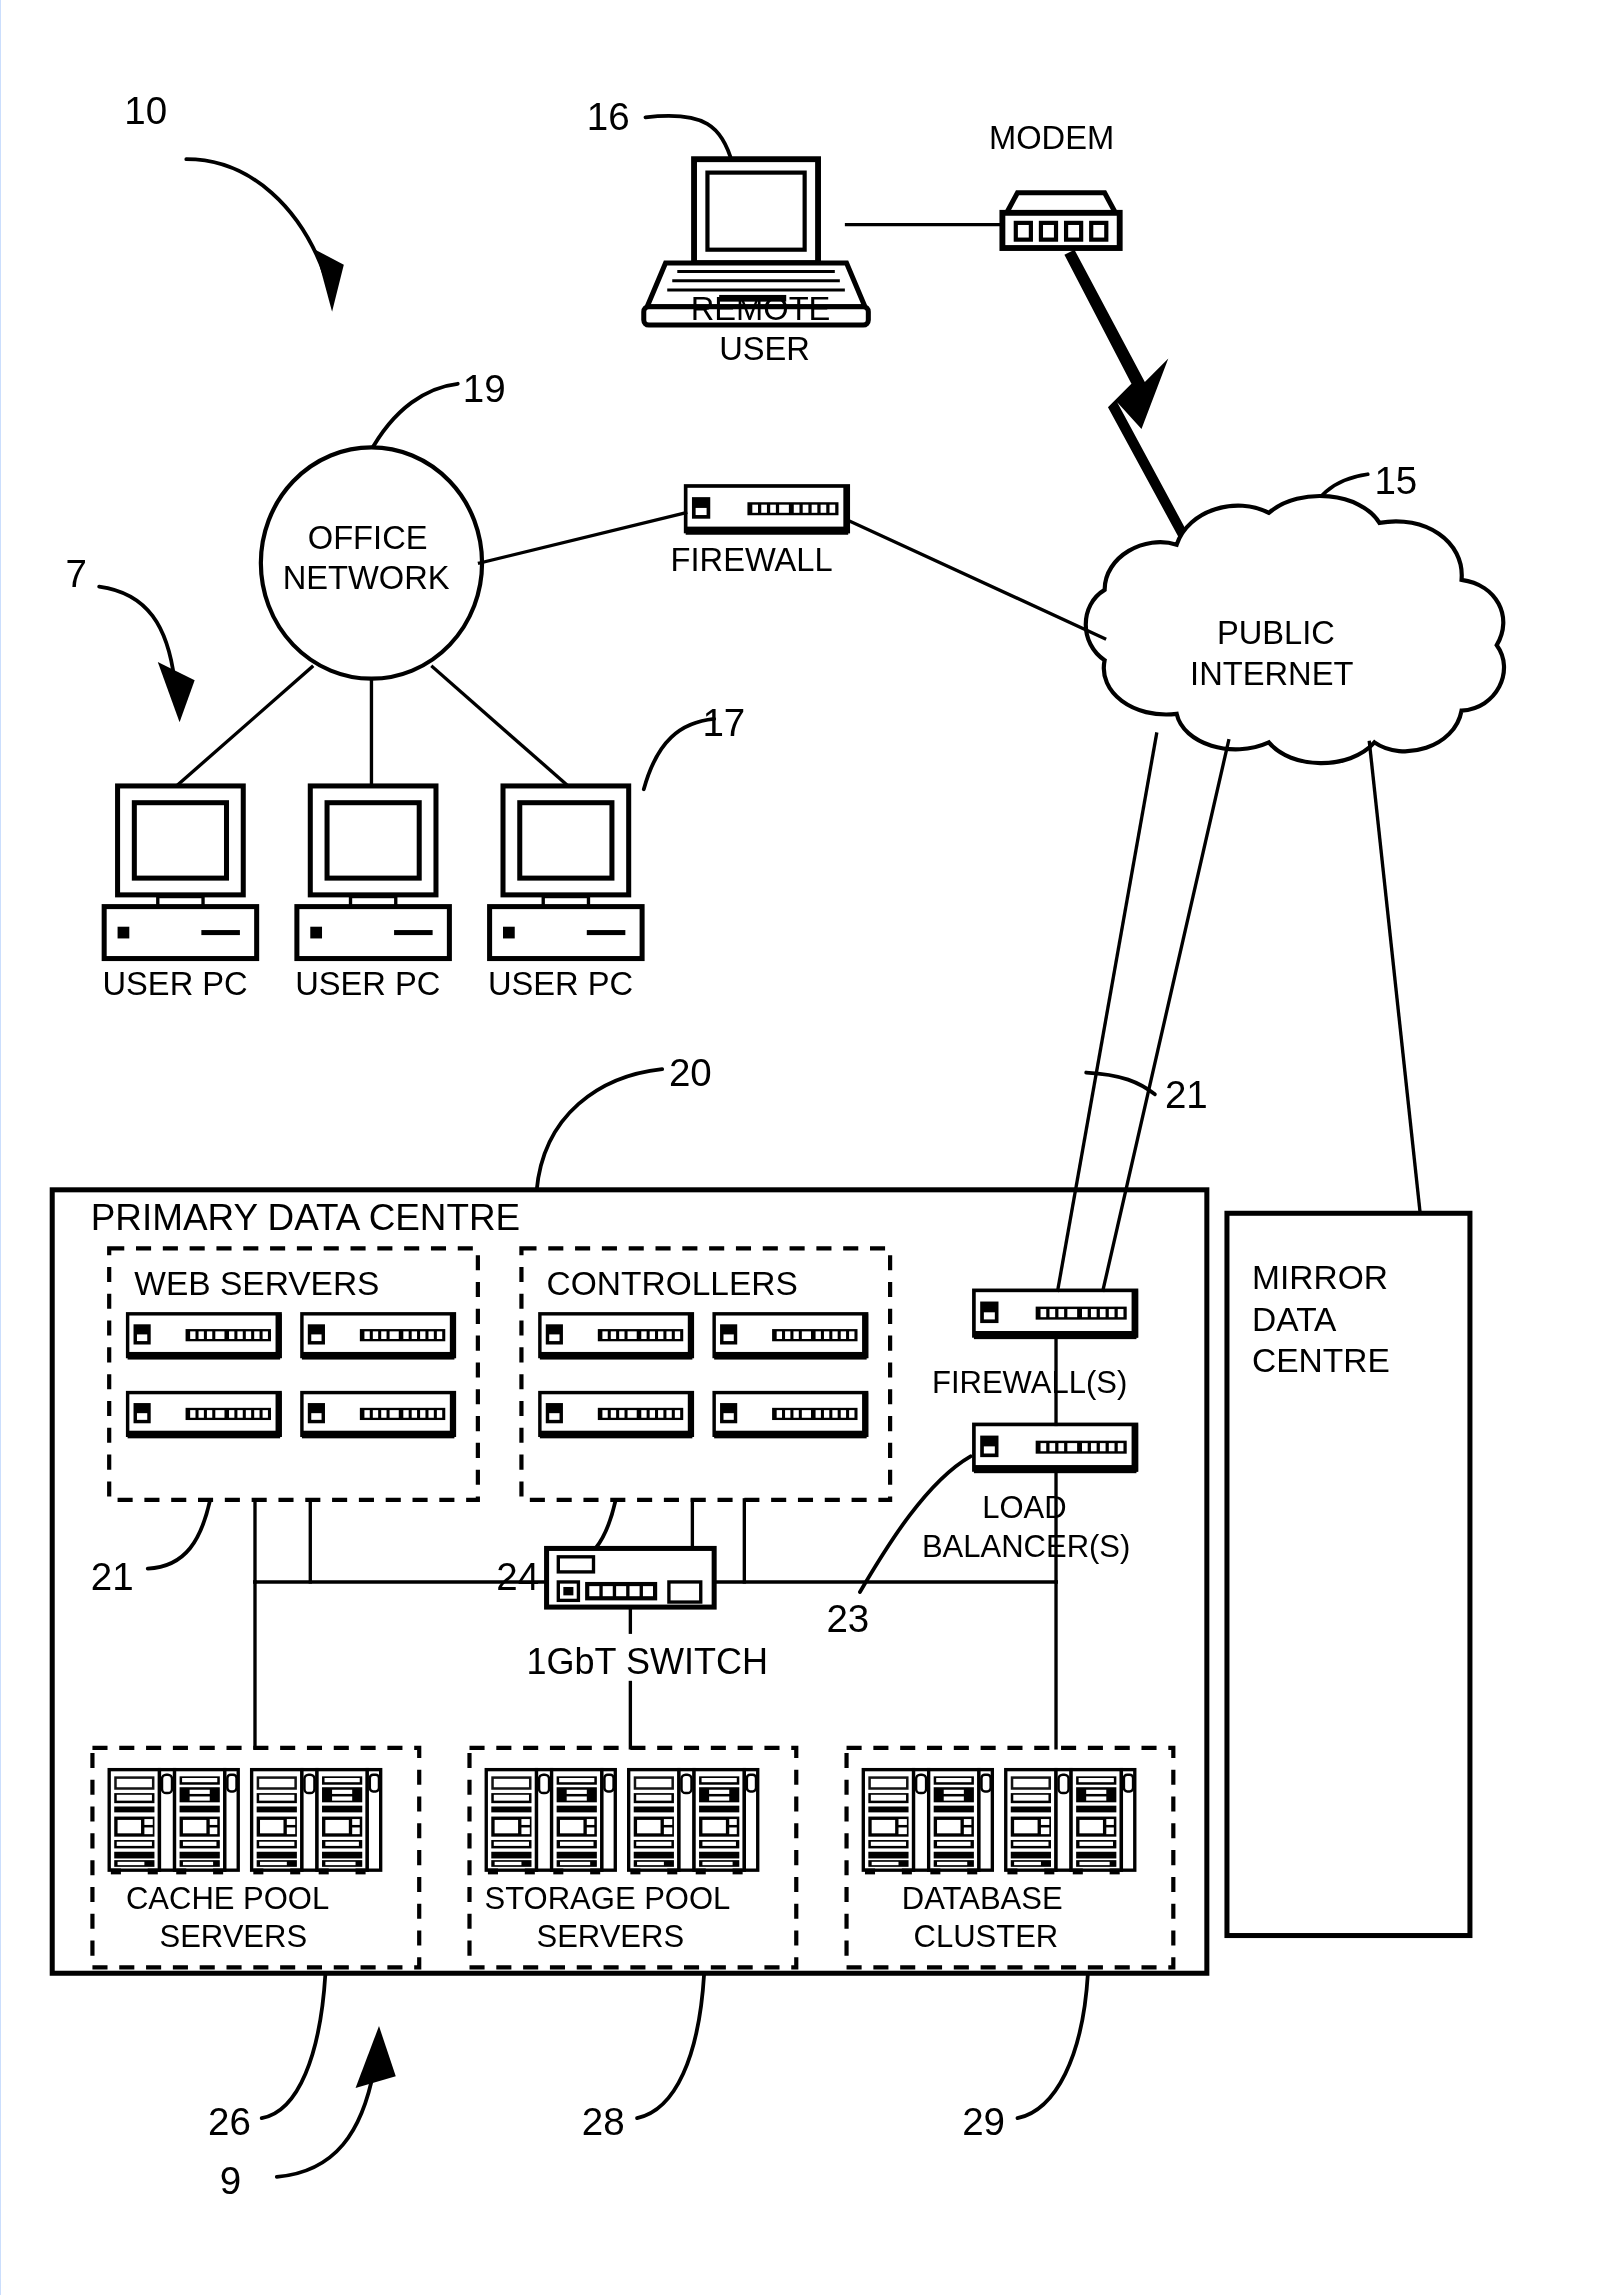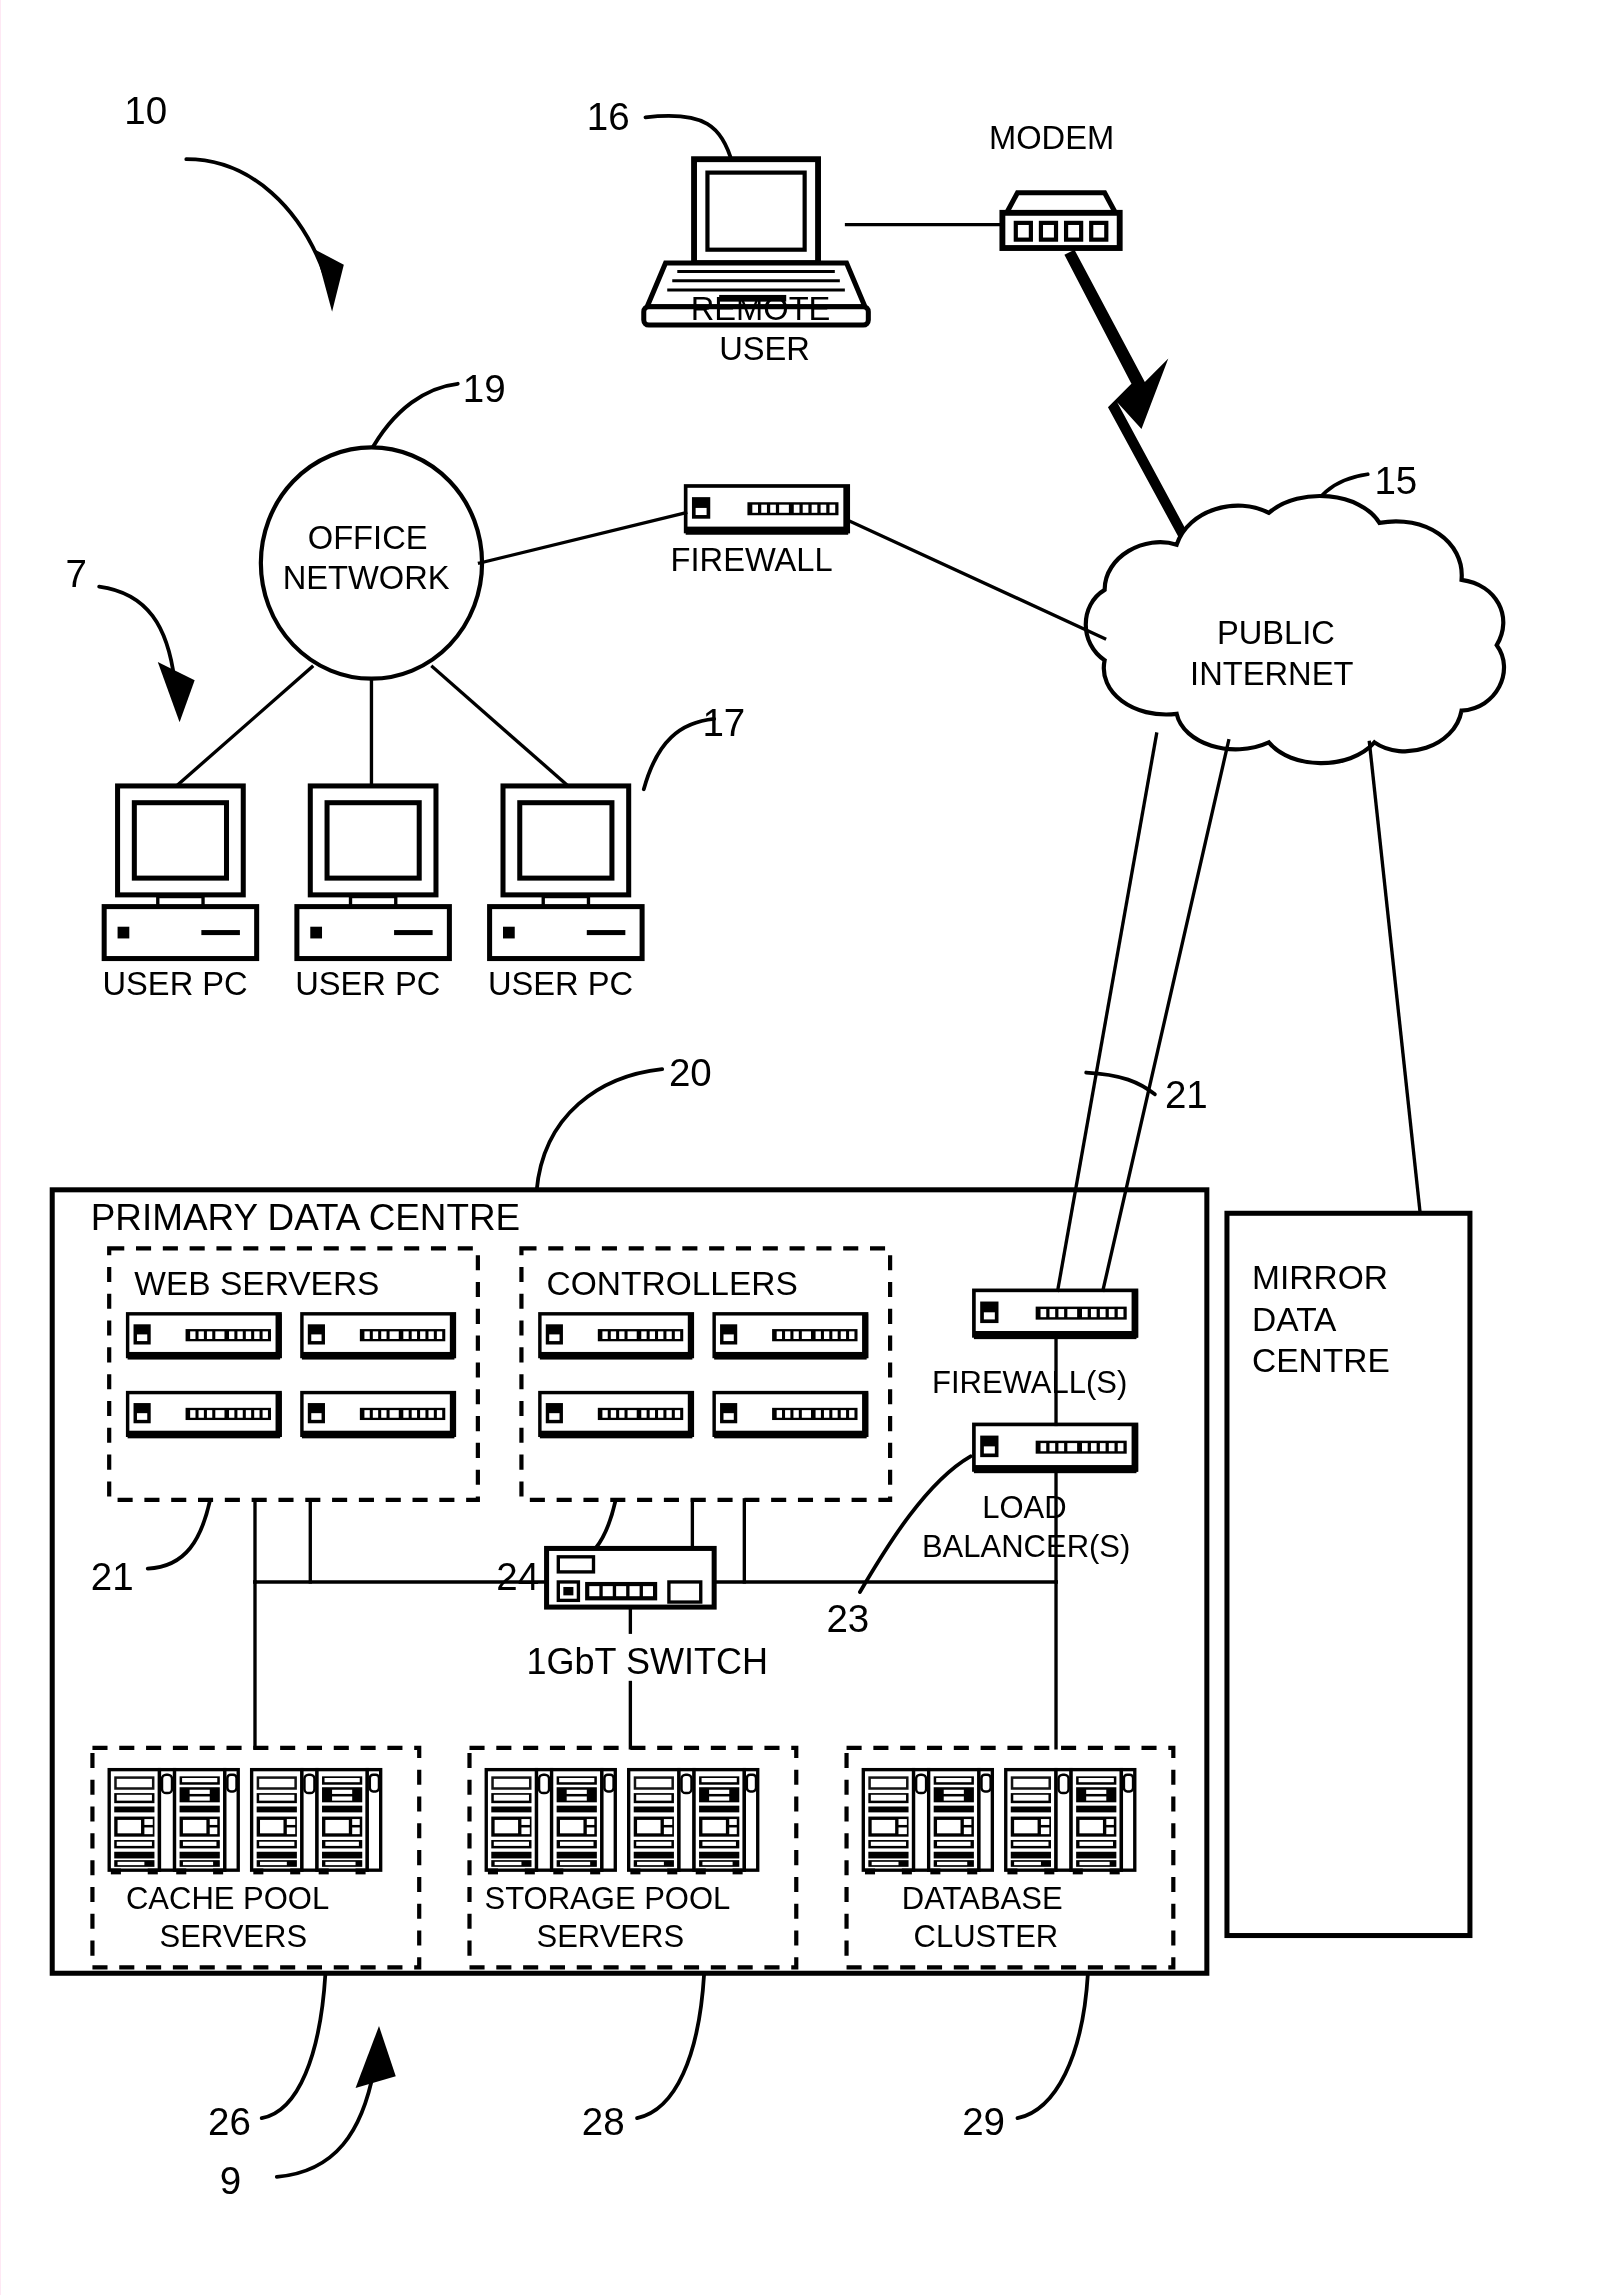--- a/index.html
+++ b/index.html
@@ -11,21 +11,21 @@
   body {
     width: 1616px;
     height: 2295px;
     font-family: "Liberation Sans", sans-serif;
     overflow: hidden;
   }
   #figure-root {
     position: relative;
     width: 1616px;
     height: 2295px;
-    background: #f9a8d4;
+    background: #3b82f6;
   }
   svg#diagram {
     display: block;
     width: 1616px;
     height: 2295px;
   }
   .ln {
     stroke: #000000;
     stroke-width: 4;
     fill: none;

